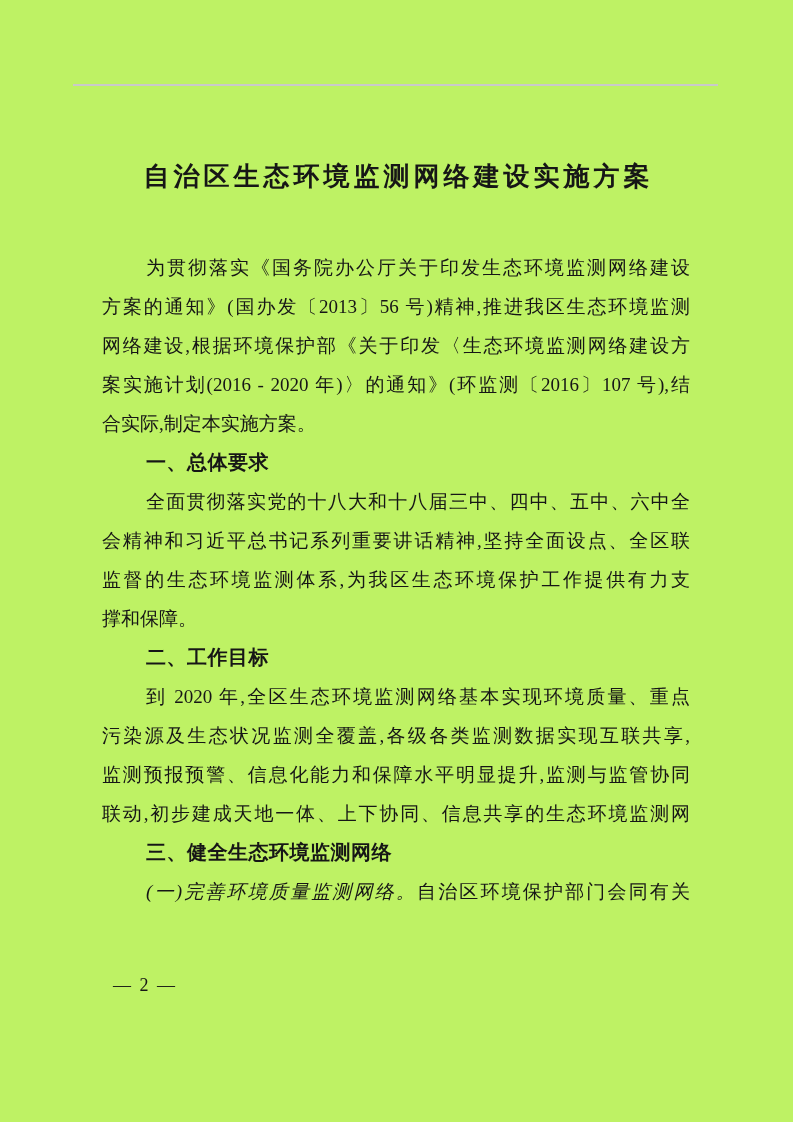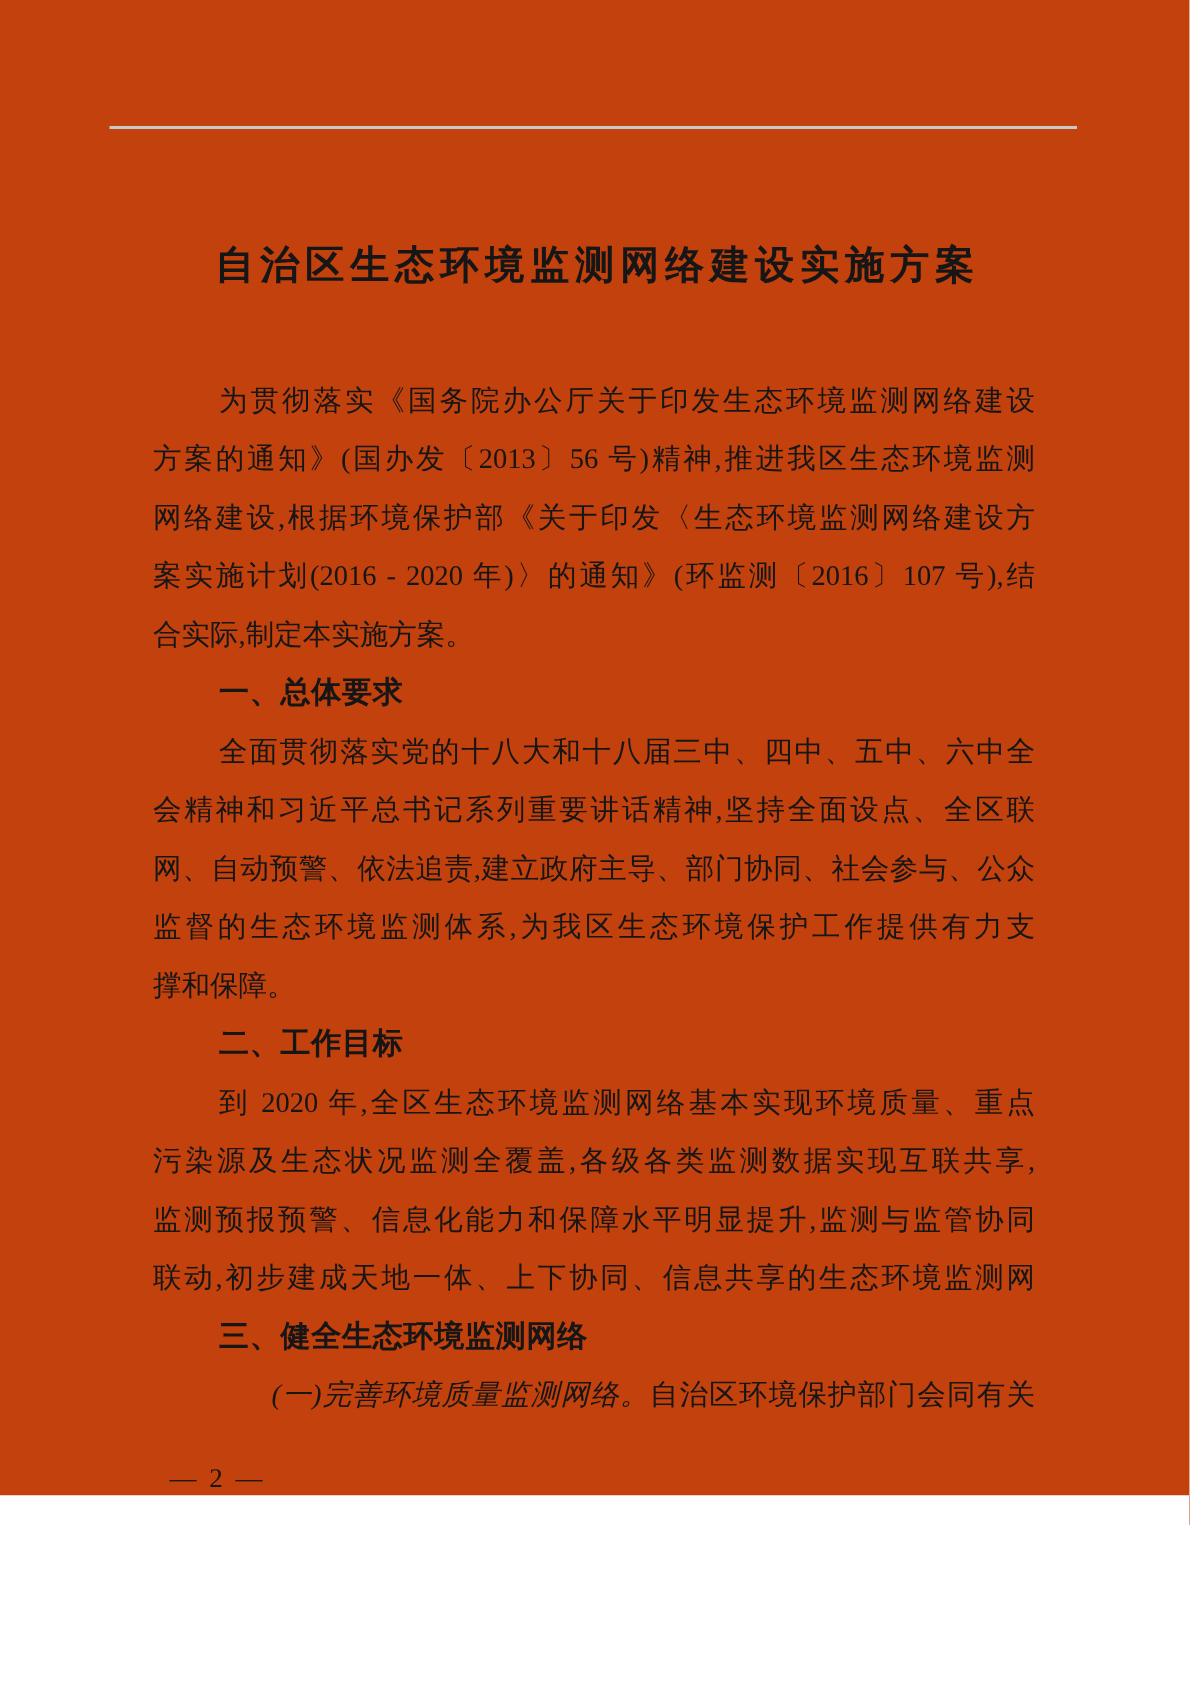--- a/index.html
+++ b/index.html
@@ -1,20 +1,20 @@
 <!DOCTYPE html>
 <html><head>
 <meta charset="utf-8">
 <style>
   html, body { margin: 0; padding: 0; background: #ffffff; }
   .page {
     position: relative;
     width: 793px;
-    height: 997px;
-    background: #c2410c;
+    height: 1122px;
+    background: #bef264;
     color: #161616;
     overflow: hidden;
     font-family: "Liberation Serif", "DejaVu Serif", serif;
   }
   .top-rule {
     position: absolute;
     left: 73px;
     top: 84px;
     width: 645px;
     height: 2px;
@@ -56,21 +56,21 @@
   }
   .line.heading {
     font-family: "Liberation Sans", "DejaVu Sans", sans-serif;
     font-weight: bold;
     font-size: 20px;
     letter-spacing: 0.5px;
     text-align: left;
     text-align-last: left;
     text-indent: 44px;
   }
-  .kai { font-style: italic; margin-left: 35px; }
+  .kai { font-style: italic; }
   .song { font-style: normal; }
   .page-number {
     position: absolute;
     left: 113px;
     top: 973px;
     font-family: "Liberation Serif", "DejaVu Serif", serif;
     font-size: 18px;
     line-height: 24px;
     letter-spacing: 2px;
     color: #161616;
@@ -84,21 +84,20 @@
   <h1 class="doc-title">自治区生态环境监测网络建设实施方案</h1>
   <div class="doc-body">
       <div class="line first">为贯彻落实《国务院办公厅关于印发生态环境监测网络建设</div>
       <div class="line">方案的通知》(国办发〔2013〕56 号)精神,推进我区生态环境监测</div>
       <div class="line">网络建设,根据环境保护部《关于印发〈生态环境监测网络建设方</div>
       <div class="line">案实施计划(2016 - 2020 年)〉的通知》(环监测〔2016〕107 号),结</div>
       <div class="line endline">合实际,制定本实施方案。</div>
       <div class="line heading">一、总体要求</div>
       <div class="line first">全面贯彻落实党的十八大和十八届三中、四中、五中、六中全</div>
       <div class="line">会精神和习近平总书记系列重要讲话精神,坚持全面设点、全区联</div>
-      <div class="line">网、自动预警、依法追责,建立政府主导、部门协同、社会参与、公众</div>
       <div class="line">监督的生态环境监测体系,为我区生态环境保护工作提供有力支</div>
       <div class="line endline">撑和保障。</div>
       <div class="line heading">二、工作目标</div>
       <div class="line first">到 2020 年,全区生态环境监测网络基本实现环境质量、重点</div>
       <div class="line">污染源及生态状况监测全覆盖,各级各类监测数据实现互联共享,</div>
       <div class="line">监测预报预警、信息化能力和保障水平明显提升,监测与监管协同</div>
       <div class="line">联动,初步建成天地一体、上下协同、信息共享的生态环境监测网</div>
       <div class="line heading">三、健全生态环境监测网络</div>
       <div class="line first"><span class="kai">(一)完善环境质量监测网络。</span><span class="song">自治区环境保护部门会同有关</span></div>
     </div>

